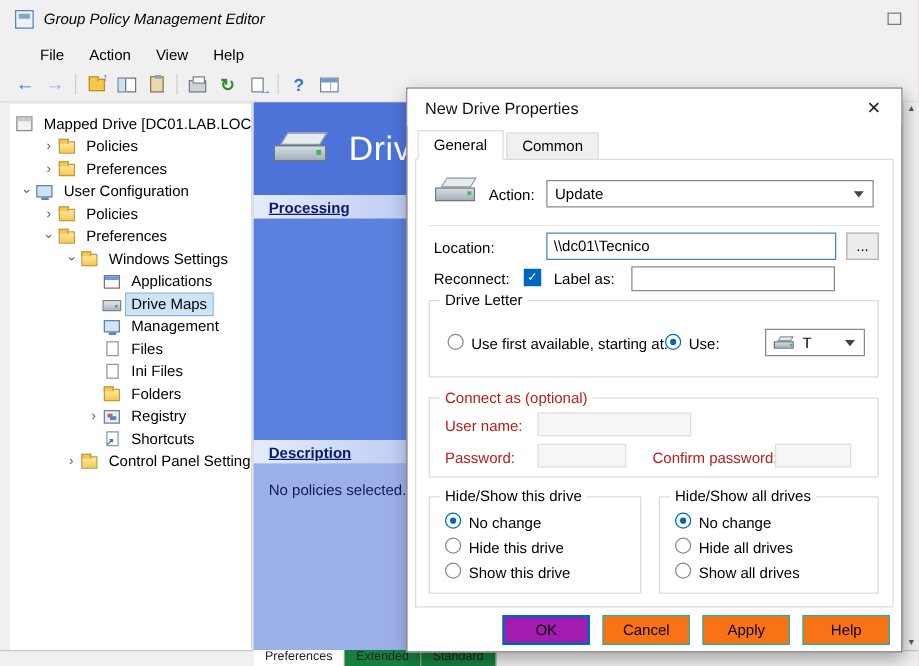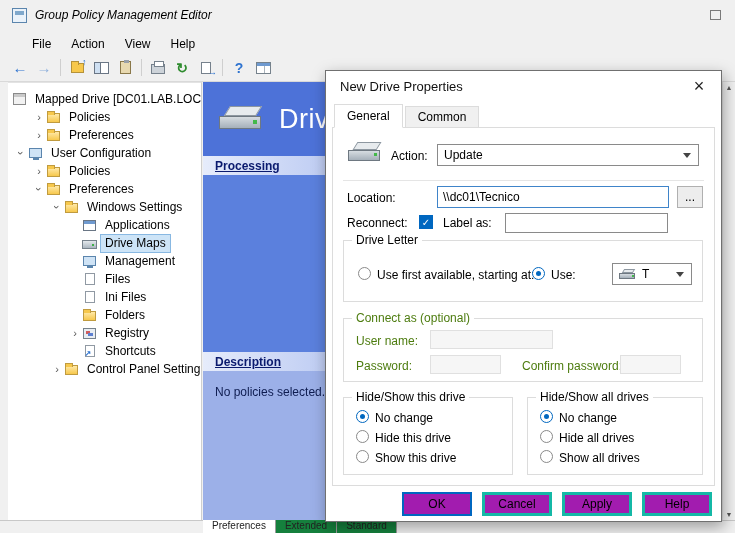--- a/index.html
+++ b/index.html
@@ -124,21 +124,21 @@
   .dlg-close::before { content:"×"; }
 
   .dlg-tabs { position:absolute; left:8px; top:33px; display:flex; z-index:3; }
   .dtab { height:22px; line-height:20px; padding:0 12px; border:1px solid #dcdcdc; background:#f0f0f0; margin-top:2px; margin-right:2px; }
   .dtab.sel { height:24px; line-height:22px; margin-top:0; background:#fff; border-bottom:1px solid #fff; }
 
   .dlg-panel { position:absolute; left:6px; right:6px; top:56px; bottom:35px; border:1px solid #dcdcdc; background:#fff; }
 
   .abs { position:absolute; }
   .lab { position:absolute; white-space:nowrap; }
-  .dis { color:#4d7c0f; }
+  .dis { color:#b91c1c; }
 
   .tinput { position:absolute; border:1px solid #8a8a8a; background:#fff; padding:0 5px;
     font:12px "Liberation Sans", sans-serif; outline:none; }
   .tinput.focus { border-color:#3f84c9; }
   .tinput.dinput { background:#f6f6f6; border-color:#e0e0e0; }
 
   .combo { position:absolute; border:1px solid #8a8a8a; background:#fff; display:flex; align-items:center;
     gap:5px; padding:0 20px 0 6px; }
   .combo .arr { position:absolute; right:7px; top:50%; margin-top:-2px; width:0; height:0;
     border-left:4px solid transparent; border-right:4px solid transparent; border-top:5px solid #444; }
@@ -150,21 +150,21 @@
 
   .radio { position:absolute; width:13px; height:13px; border:1px solid #8a8a8a; border-radius:50%; background:#fff; }
   .radio.on { border-color:#0067c0; }
   .radio.on::after { content:""; position:absolute; left:3px; top:3px; width:5px; height:5px; border-radius:50%; background:#0067c0; }
   .checkbox { position:absolute; width:14px; height:14px; background:#0067c0; color:#fff;
     display:flex; align-items:center; justify-content:center; font-size:10px; }
   .checkbox::after { content:"✓"; }
 
   .dlg-buttons { position:absolute; left:0; right:9px; bottom:5px; height:24px; display:flex;
     justify-content:flex-end; gap:10px; }
-  .btn { width:70px; height:24px; background:#a21caf; border:3px solid #14b8a6;
+  .btn { width:70px; height:24px; background:#f97316; border:1px solid #14b8a6;
     font:12px "Liberation Sans", sans-serif; }
   .btn.primary { background:#a21caf; border:2px solid #0067c0; }
 
   .browse-btn { position:absolute; background:#ededed; border:1px solid #b0b0b0;
     font:12px "Liberation Sans", sans-serif; }
 </style>
 </head>
 <body>
 
 <div class="titlebar">

